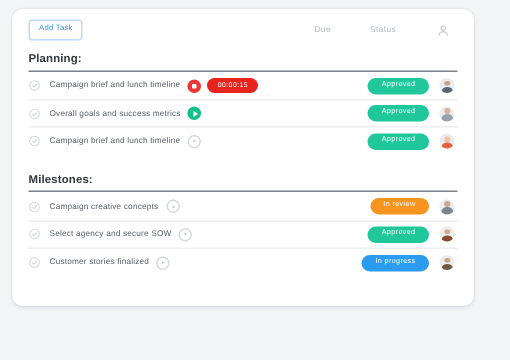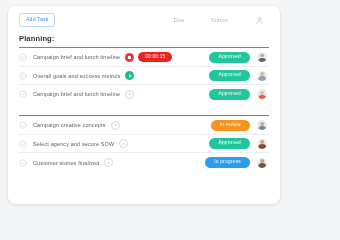--- a/index.html
+++ b/index.html
@@ -5,21 +5,21 @@
   * { box-sizing: border-box; margin: 0; padding: 0; }
   html, body {
     width: 340px; height: 213px;
     background: #f4f5f7;
     font-family: "Liberation Sans", sans-serif;
     overflow: hidden;
   }
   .app-card {
     position: absolute;
     left: 8px; top: 6px;
-    width: 272px; height: 198px;
+    width: 308px; height: 198px;
     background: #ffffff;
     border-radius: 7px;
     box-shadow: 0 1px 3px rgba(16,24,40,.10), 0 0 0 .5px rgba(16,24,40,.04);
     overflow: hidden;
   }
 
   
   .toolbar {
     height: 28px;
     display: flex;
@@ -265,20 +265,21 @@
           <span class="row-spacer"></span>
           <span class="status-badge approved" style="background: rgb(31, 199, 155);">Approved</span>
           <span class="avatar" style="background: rgb(233, 236, 240);">
             <span class="head" style="background: rgb(240, 195, 162);"></span>
             <span class="body" style="background: rgb(232, 96, 60);"></span>
           </span>
         </div>
       </div>
       <div class="section-gap"></div>
       <div class="section">
+        <div class="section-title">Milestones:</div>
         <div class="section-rule"></div>
         <div class="task-row">
           <span class="check-icon">
             <svg width="8" height="8" viewBox="0 0 16 16" fill="none" stroke="#d2d6dd" stroke-width="1.4" stroke-linecap="round" stroke-linejoin="round">
               <circle cx="8" cy="8" r="6.4"></circle>
               <path d="M5.2 8.2l2 2 3.7-4"></path>
             </svg>
           </span>
           <span class="task-label">Campaign creative concepts</span>
           <span class="play-btn idle">

